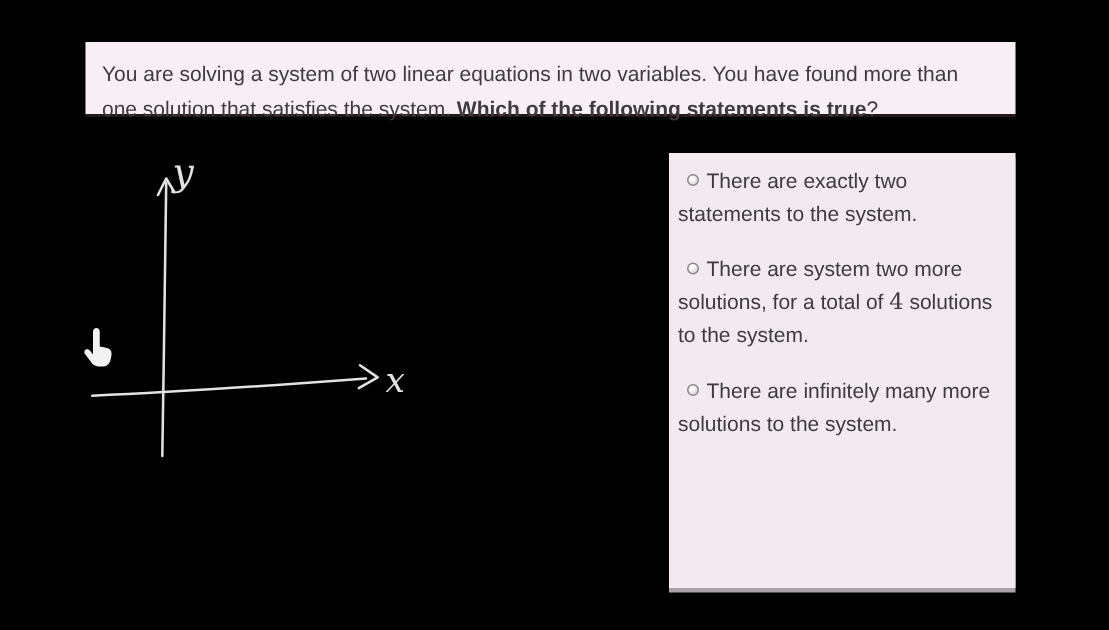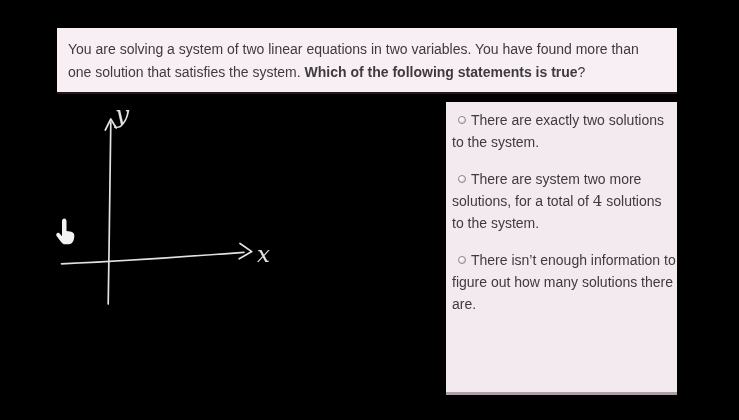--- a/index.html
+++ b/index.html
@@ -2,21 +2,21 @@
 <html style="--background: #000000; --question_bg: #f8eff5; --panel_bg: #f3eaf0; --text: #3f3a3e; --sketch_stroke: #e2e2e2;"><head>
 <meta charset="utf-8">
 <style>
   html,body { margin:0; padding:0; background:#000; }
   .stage {
     position:relative; width:739px; height:420px; overflow:hidden;
     background:var(--background,#000);
     font-family:"Liberation Sans", sans-serif;
   }
   .question {
-    position:absolute; left:57px; top:28px; width:620px; height:64px;
+    position:absolute; left:57px; top:28px; width:620px; height:48px;
     box-sizing:border-box; padding:10px 12px 0 11px;
     background:var(--question_bg,#f8eff5);
     color:var(--text,#3f3a3e);
     font-size:14px; line-height:23px;
     box-shadow:0 2px 0 #261620;
   }
   .question b { font-weight:bold; }
   .sketch { position:absolute; left:0; top:0; width:739px; height:420px; }
   .axis-label {
     position:absolute; color:var(--sketch_stroke,#e2e2e2);
@@ -57,18 +57,18 @@
   </svg>
 
   <span class="axis-label ylab">y</span>
   <span class="axis-label xlab">x</span>
 
   <svg class="cursor" width="22" height="27" viewBox="0 0 14 18">
     <path fill="#f2f2f2" d="M5 12.2 V2.1 C5 1 5.7 0.4 6.5 0.4 C7.3 0.4 8 1 8 2.1 V8.7 L9.2 8.9 C12.4 9.3 13.5 10.2 13.2 12.5 C12.9 14.9 12.2 17.5 9.5 17.5 H7.3 C6 17.5 5.1 16.9 4.3 15.8 L1.5 12.1 C0.9 11.3 1.1 10.5 1.7 10.1 C2.4 9.7 3.2 9.9 3.7 10.6 L5 12.2 Z"></path>
   </svg>
 
   <div class="choices">
-    <p class="choice"><span class="radio"></span><span>There are exactly two solutions to the system.</span></p>
+    <p class="choice"><span class="radio"></span><span>There are exactly two statements to the system.</span></p>
     <p class="choice"><span class="radio"></span><span>There are system two more solutions, for a total of </span><span class="math">4</span><span> solutions to the system.</span></p>
-    <p class="choice"><span class="radio"></span><span>There isn’t enough information to figure out how many solutions there are.</span></p>
+    <p class="choice"><span class="radio"></span><span>There are infinitely many more solutions to the system.</span></p>
   </div>
 
 </div>
 
 </body></html>

